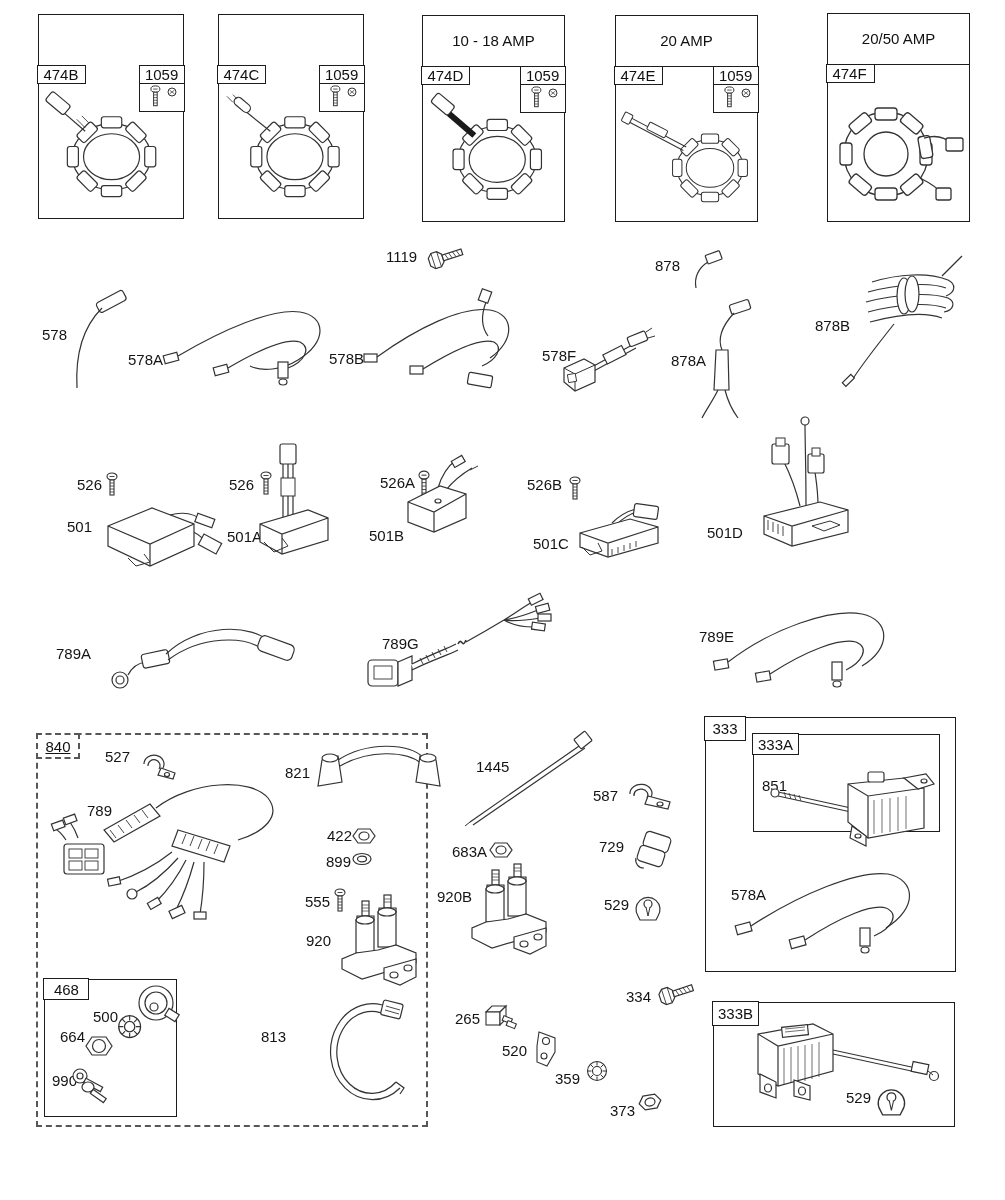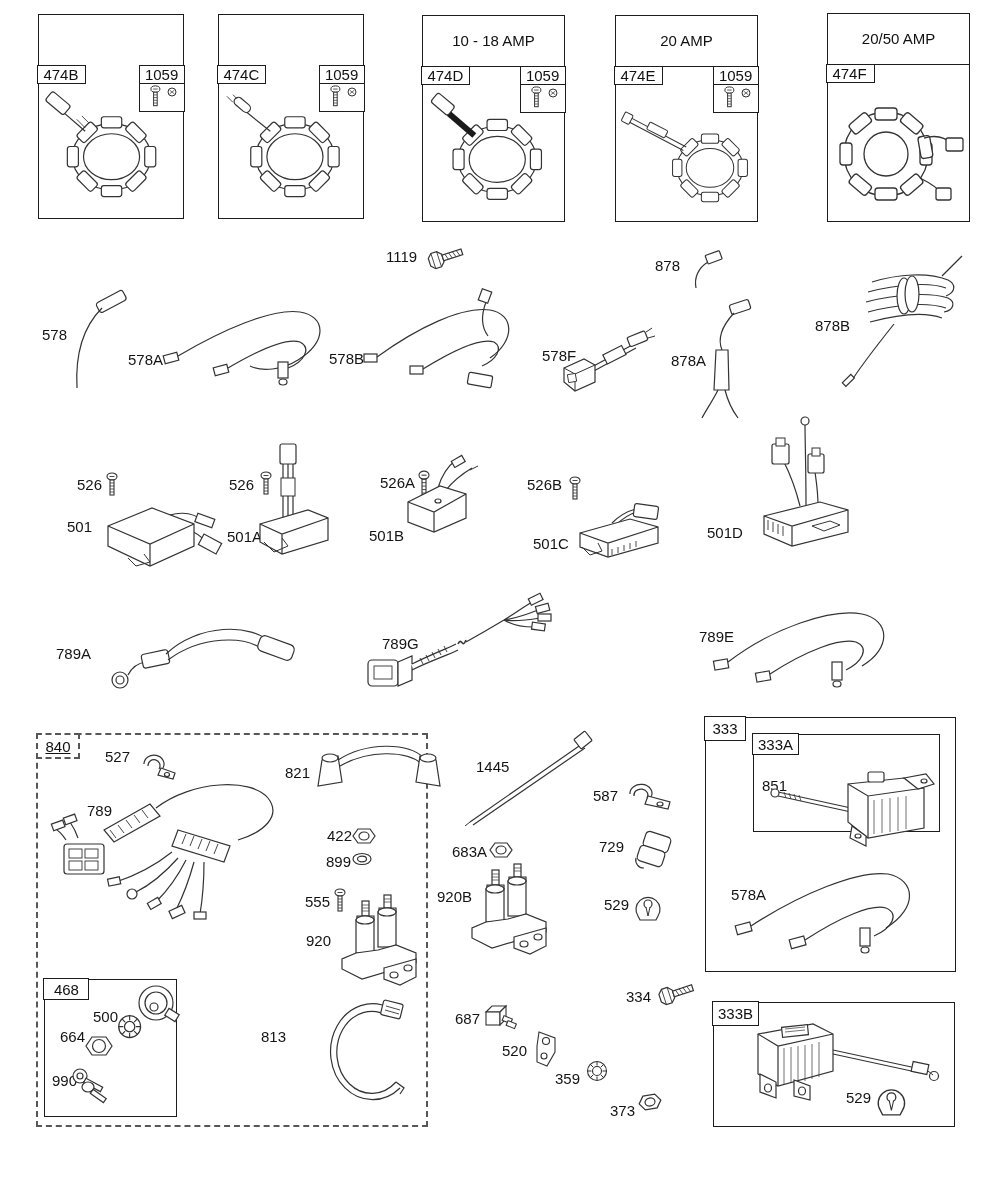--- a/index.html
+++ b/index.html
@@ -604,21 +604,21 @@
   <div class="plabel" style="left:604px;top:897px">529</div>
   <svg class="draw" style="left:634px;top:892px" width="30" height="36">
       <use href="#g-grom"></use>
     </svg>
 
   <div class="plabel" style="left:626px;top:989px">334</div>
   <svg class="draw" style="left:656px;top:980px" width="42" height="26">
       <use href="#g-bolt" transform="rotate(-18 20 12) translate(2,4)"></use>
     </svg>
 
-  <div class="plabel" style="left:455px;top:1011px">687</div>
+  <div class="plabel" style="left:455px;top:1011px">265</div>
   <svg class="draw" style="left:482px;top:1002px" width="36" height="30">
     <g fill="#fff" stroke="#333" stroke-width="1.1">
       <polygon points="4,10 10,4 24,4 18,10"></polygon>
       <rect x="4" y="10" width="14" height="13"></rect>
       <polygon points="18,10 24,4 24,17 18,23"></polygon>
       <rect x="21" y="15" width="9" height="5" transform="rotate(22 25 17)"></rect>
       <rect x="25" y="20" width="9" height="5" transform="rotate(22 29 22)"></rect>
     </g>
   </svg>
 

